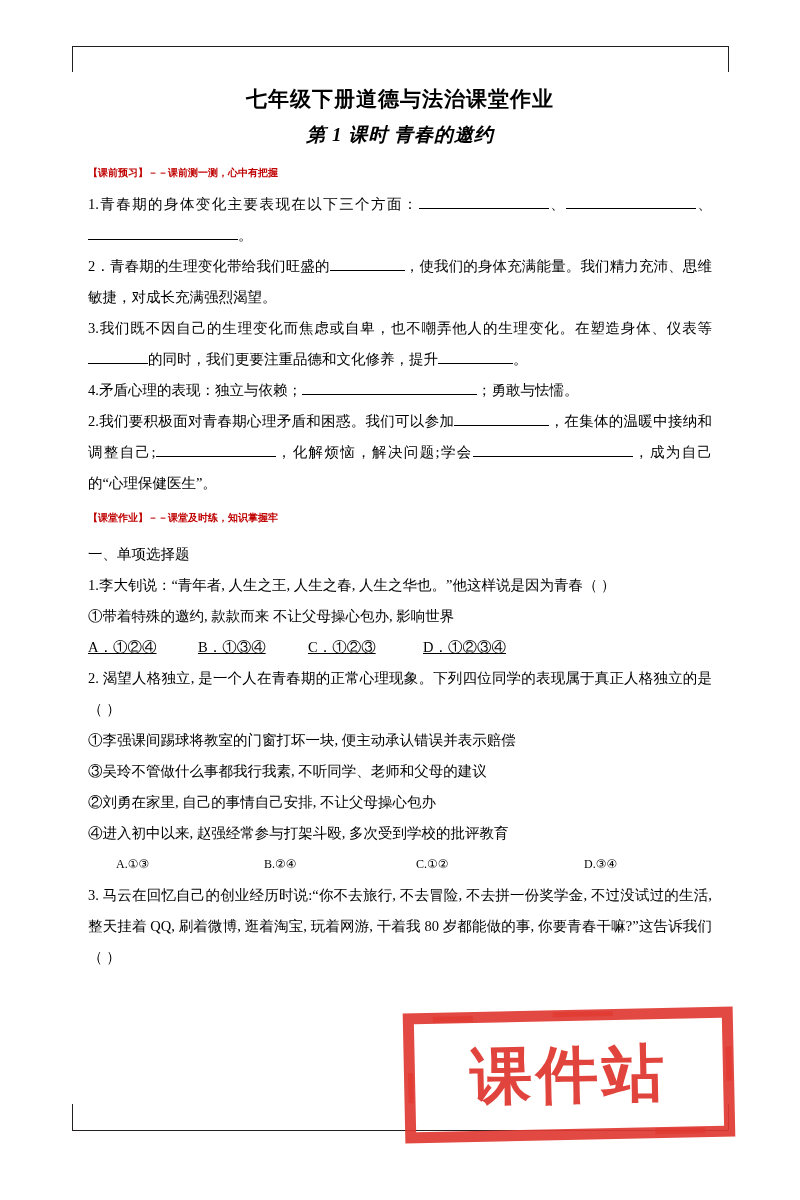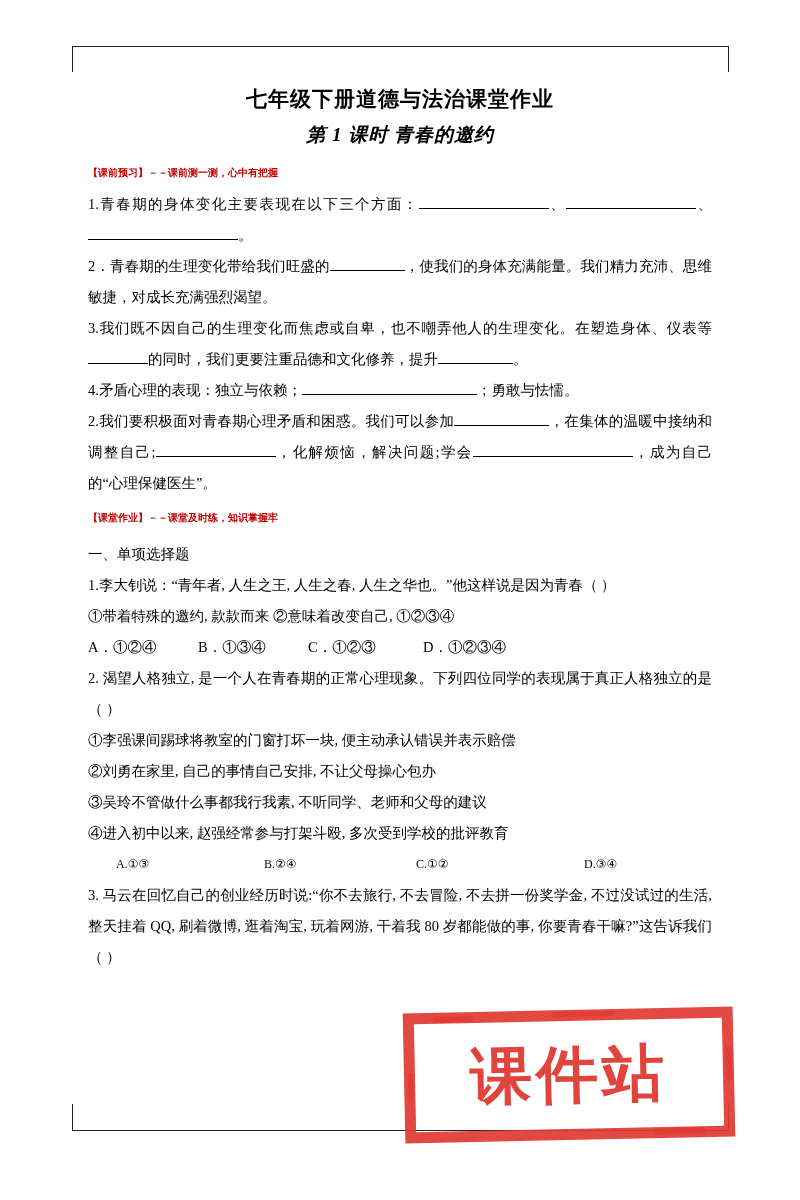--- a/index.html
+++ b/index.html
@@ -132,21 +132,21 @@
     font-size: 14.5px;
     line-height: 31px;
     margin: 0;
   }
   .answers {
     font-size: 14.5px;
     line-height: 31px;
     display: flex;
     margin: 0;
   }
-  .answers span { display: inline-block; }
+  .answers span { display: inline-block; text-decoration: underline; }
   .ans-a { width: 110px; }
   .ans-b { width: 110px; }
   .ans-c { width: 115px; }
   .ans-d { width: 120px; }
 
   .answers-wide {
     font-size: 12px;
     line-height: 31px;
     display: flex;
     margin: 0;
@@ -243,32 +243,32 @@
 
     <p class="para">
       <span>2.我们要积极面对青春期心理矛盾和困惑。我们可以参加</span><span class="blank b-95"></span><span>，在集体的温暖中接纳和调整自己;</span><span class="blank b-120"></span><span>，化解烦恼，解决问题;学会</span><span class="blank b-160"></span><span>，成为自己的“心理保健医生”。</span>
     </p>
 
     <div class="section-head">【课堂作业】－－课堂及时练，知识掌握牢</div>
 
     <p class="sub-head">一、单项选择题</p>
 
     <p class="para">1.李大钊说：“青年者, 人生之王, 人生之春, 人生之华也。”他这样说是因为青春（      ）</p>
-    <p class="opt-row">①带着特殊的邀约, 款款而来  ②意味着改变自己, ①②③④</p>
+    <p class="opt-row">①带着特殊的邀约, 款款而来  不让父母操心包办, 影响世界</p>
     <p class="answers">
       <span class="ans-a">A．①②④</span>
       <span class="ans-b">B．①③④</span>
       <span class="ans-c">C．①②③</span>
       <span class="ans-d">D．①②③④</span>
     </p>
 
     <p class="para">2. 渴望人格独立, 是一个人在青春期的正常心理现象。下列四位同学的表现属于真正人格独立的是（        ）</p>
     <p class="opt-row">①李强课间踢球将教室的门窗打坏一块, 便主动承认错误并表示赔偿</p>
+    <p class="opt-row">③吴玲不管做什么事都我行我素, 不听同学、老师和父母的建议</p>
     <p class="opt-row">②刘勇在家里, 自己的事情自己安排, 不让父母操心包办</p>
-    <p class="opt-row">③吴玲不管做什么事都我行我素, 不听同学、老师和父母的建议</p>
     <p class="opt-row">④进入初中以来, 赵强经常参与打架斗殴, 多次受到学校的批评教育</p>
     <p class="answers-wide">
       <span class="aw1">A.①③</span>
       <span class="aw2">B.②④</span>
       <span class="aw3">C.①②</span>
       <span class="aw4">D.③④</span>
     </p>
 
     <p class="para">3. 马云在回忆自己的创业经历时说:“你不去旅行, 不去冒险, 不去拼一份奖学金, 不过没试过的生活, 整天挂着 QQ, 刷着微博, 逛着淘宝, 玩着网游, 干着我 80 岁都能做的事, 你要青春干嘛?”这告诉我们（    ）</p>
 

